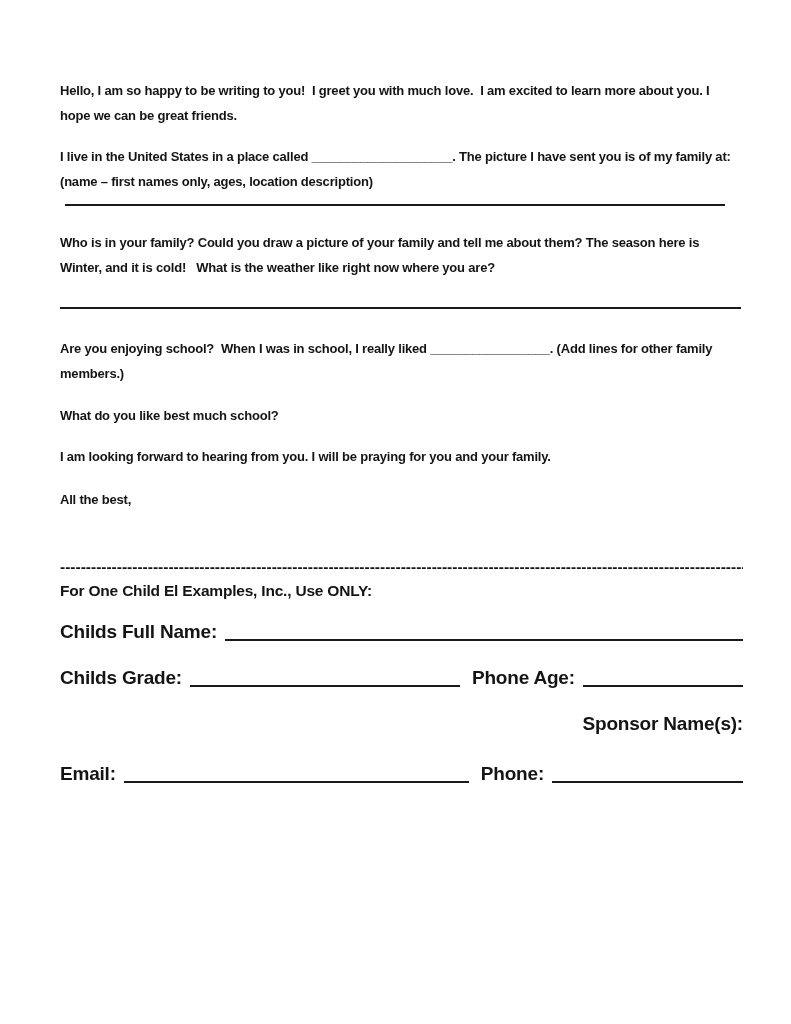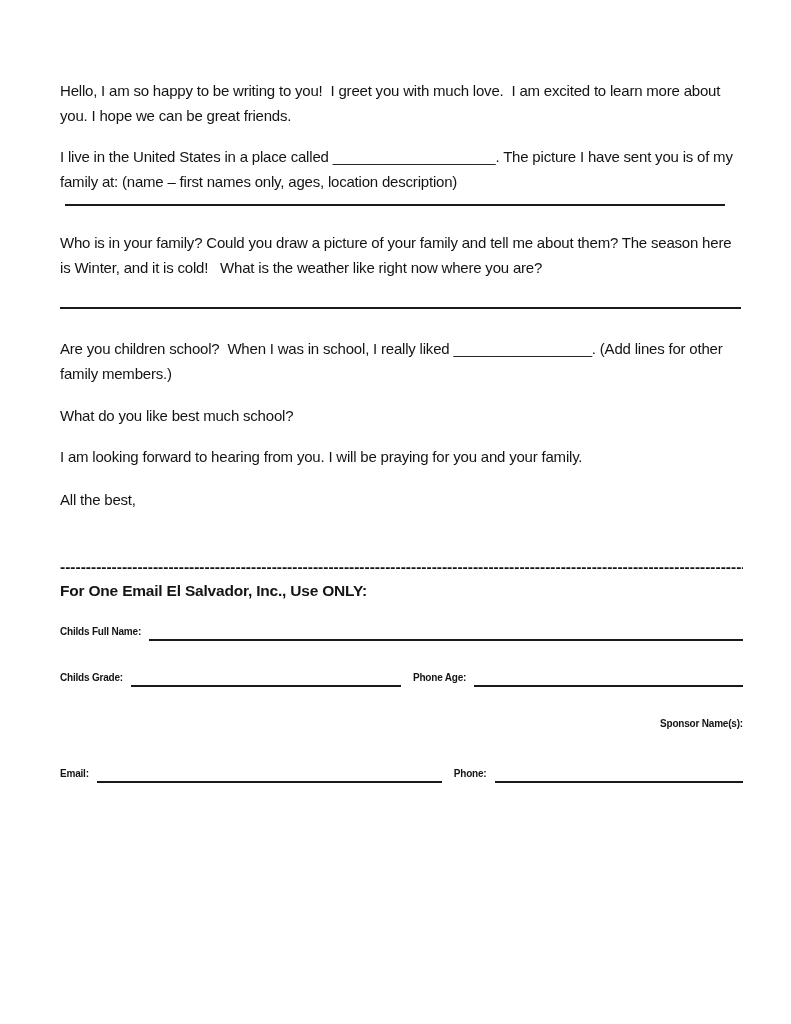--- a/index.html
+++ b/index.html
@@ -10,22 +10,22 @@
   }
   .page {
     position: relative;
     width: 791px;
     height: 1024px;
     background: #ffffff;
     padding: 78px 48px 0 60px;
     overflow: hidden;
   }
   .para {
-    font-size: 15px;
-    font-weight: 400;
+    font-size: 13px;
+    font-weight: 700;
     line-height: 25px;
     letter-spacing: -0.2px;
     white-space: pre-wrap;
   }
   .m-greeting   { margin-bottom: 16px; }
   .m-location   { margin-bottom: 0; }
   .m-family     { margin-bottom: 11px; }
   .m-food       { margin-bottom: 15px; }
   .m-activities { margin-bottom: 0; }
   .m-school     { margin-bottom: 17px; }
@@ -59,21 +59,21 @@
   .office-heading {
     font-size: 15.5px;
     font-weight: 700;
     line-height: 25px;
     letter-spacing: -0.2px;
     margin-bottom: 16px;
   }
   .field-row {
     display: flex;
     align-items: flex-end;
-    font-size: 10px;
+    font-size: 19px;
     font-weight: 700;
     line-height: 25px;
     letter-spacing: -0.2px;
   }
   .field-row .flabel { white-space: pre; }
   .field-row .fline {
     border-bottom: 2px solid #1a1a1a;
     margin-left: 8px;
     margin-bottom: 3px;
     flex: 1 1 auto;
@@ -96,31 +96,31 @@
   <p class="para m-location">I live in the United States in a place called ____________________. The picture I have sent you is of my family at: (name – first names only, ages, location description)</p>
 
   <div class="write-line first"></div>
 
   <p class="para m-family">Who is in your family? Could you draw a picture of your family and tell me about them? The season here is Winter, and it is cold!   What is the weather like right now where you are?</p>
 
 
 
   <div class="write-line second"></div>
 
-  <p class="para m-school">Are you children school?  When I was in school, I really liked _________________. (Add lines for other family members.)</p>
+  <p class="para m-school">Are you enjoying school?  When I was in school, I really liked _________________. (Add lines for other family members.)</p>
 
   <p class="para m-schoolbest">What do you like best much school?</p>
 
   <p class="para m-closing">I am looking forward to hearing from you. I will be praying for you and your family.</p>
 
   <p class="para m-signoff">All the best,</p>
 
   <div class="divider">------------------------------------------------------------------------------------------------------------------------------------------------</div>
 
-  <p class="office-heading">For One Email El Salvador, Inc., Use ONLY:</p>
+  <p class="office-heading">For One Child El Examples, Inc., Use ONLY:</p>
 
   <div class="field-row m-row1">
     <span class="flabel">Childs Full Name:</span>
     <span class="fline"></span>
   </div>
 
   <div class="field-row m-row2">
     <span class="flabel">Childs Grade:</span>
     <span class="fline fixed-grade"></span>
     <span class="flabel second-label">Phone Age:</span>

